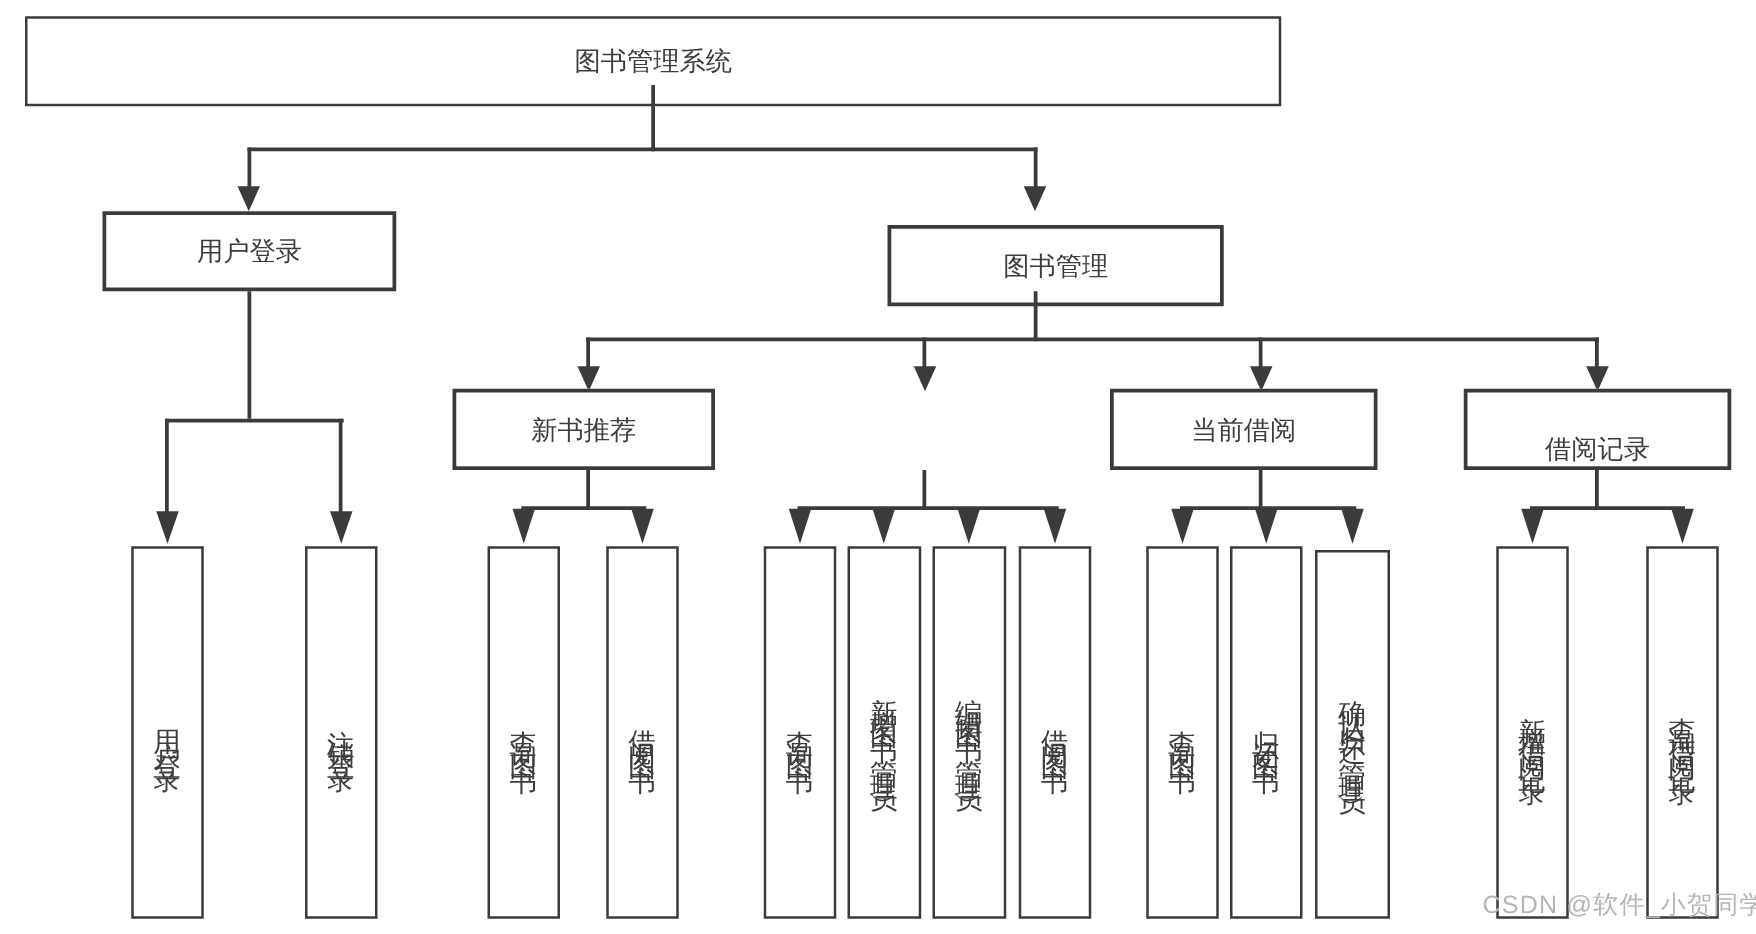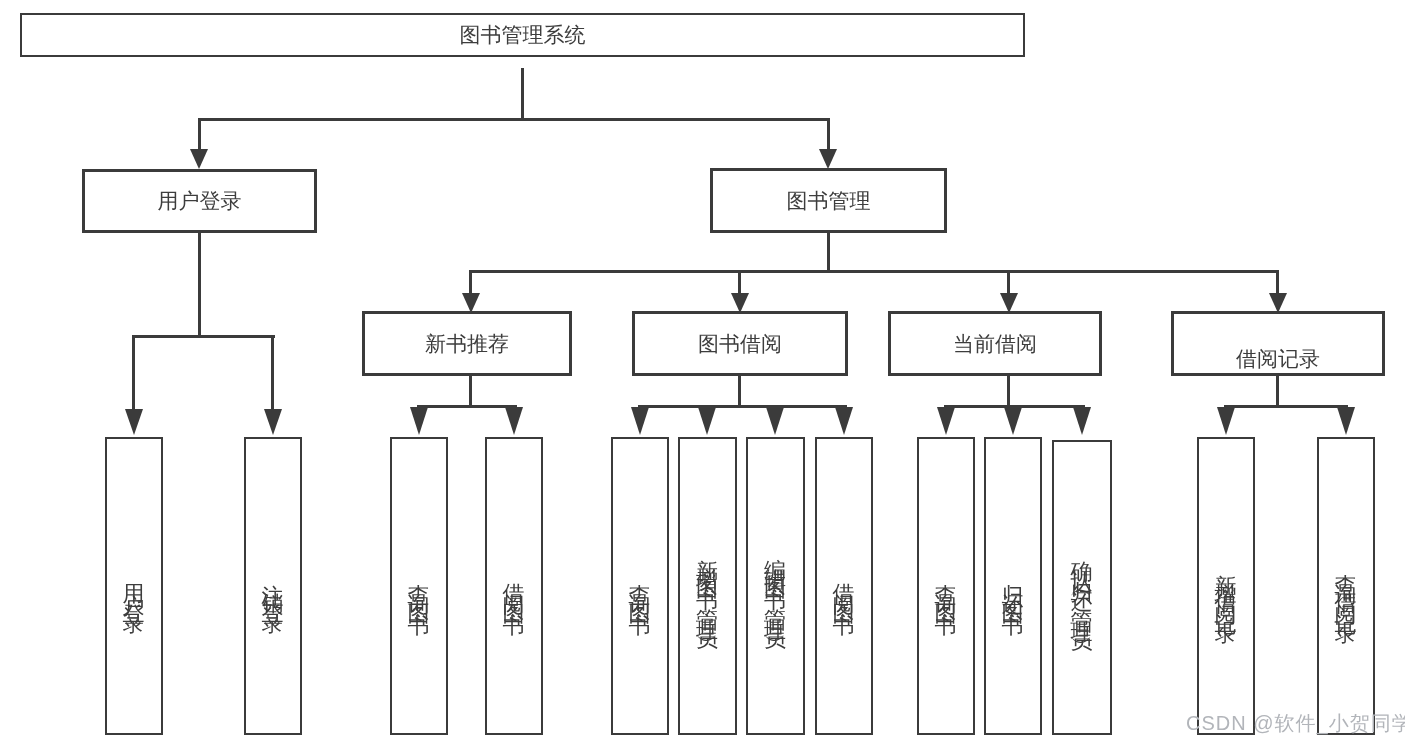--- a/index.html
+++ b/index.html
@@ -35,35 +35,35 @@
   .watermark{
     position:absolute;left:1186px;top:710px;z-index:5;
     font-size:20px;letter-spacing:1px;color:var(--watermark);white-space:nowrap;
   }
 </style>
 </head>
 <body>
 
 <div class="canvas">
 
-  <div class="hbox rootbox" style="left:20px;top:13px;width:1005px;height:44px;">
+  <div class="hbox rootbox" style="left:20px;top:13px;width:1005px;height:72px;">
     <span>图书管理系统</span>
   </div>
 
   <div class="line" style="left:521px;top:68px;width:3px;height:53px;"></div>
   <div class="line" style="left:198px;top:118px;width:632px;height:3px;"></div>
   <div class="line" style="left:198px;top:118px;width:3px;height:33px;"></div>
   <div class="line" style="left:827px;top:118px;width:3px;height:33px;"></div>
   <div class="arr" style="left:190px;top:149px;"></div>
   <div class="arr" style="left:819px;top:149px;"></div>
 
   <div class="hbox" style="left:82px;top:169px;width:235px;height:64px;">
     <span>用户登录</span>
   </div>
-  <div class="hbox" style="left:710px;top:168px;width:237px;height:65px;">
+  <div class="hbox" style="left:710px;top:180px;width:269px;height:65px;">
     <span>图书管理</span>
   </div>
 
   <div class="line" style="left:198px;top:233px;width:3px;height:102px;"></div>
   <div class="line" style="left:132px;top:335px;width:143px;height:3px;"></div>
   <div class="line" style="left:132px;top:335px;width:3px;height:76px;"></div>
   <div class="line" style="left:271px;top:335px;width:3px;height:76px;"></div>
   <div class="arr" style="left:125px;top:409px;border-top-width:26px;"></div>
   <div class="arr" style="left:264px;top:409px;border-top-width:26px;"></div>
 
@@ -80,23 +80,20 @@
   <div class="line" style="left:738px;top:270px;width:3px;height:25px;"></div>
   <div class="line" style="left:1007px;top:270px;width:3px;height:25px;"></div>
   <div class="line" style="left:1276px;top:270px;width:3px;height:25px;"></div>
   <div class="arr" style="left:462px;top:293px;"></div>
   <div class="arr" style="left:731px;top:293px;"></div>
   <div class="arr" style="left:1000px;top:293px;"></div>
   <div class="arr" style="left:1269px;top:293px;"></div>
 
   <div class="hbox" style="left:362px;top:311px;width:210px;height:65px;">
     <span>新书推荐</span>
-  </div>
-  <div class="hbox" style="left:632px;top:311px;width:216px;height:65px;">
-    <span>图书借阅</span>
   </div>
   <div class="hbox" style="left:888px;top:311px;width:214px;height:65px;">
     <span>当前借阅</span>
   </div>
   <div class="hbox" style="left:1171px;top:311px;width:214px;height:65px;align-items:flex-end;">
     <span>借阅记录</span>
   </div>
 
   <div class="line" style="left:469px;top:376px;width:3px;height:31px;"></div>
   <div class="line" style="left:738px;top:376px;width:3px;height:31px;"></div>

